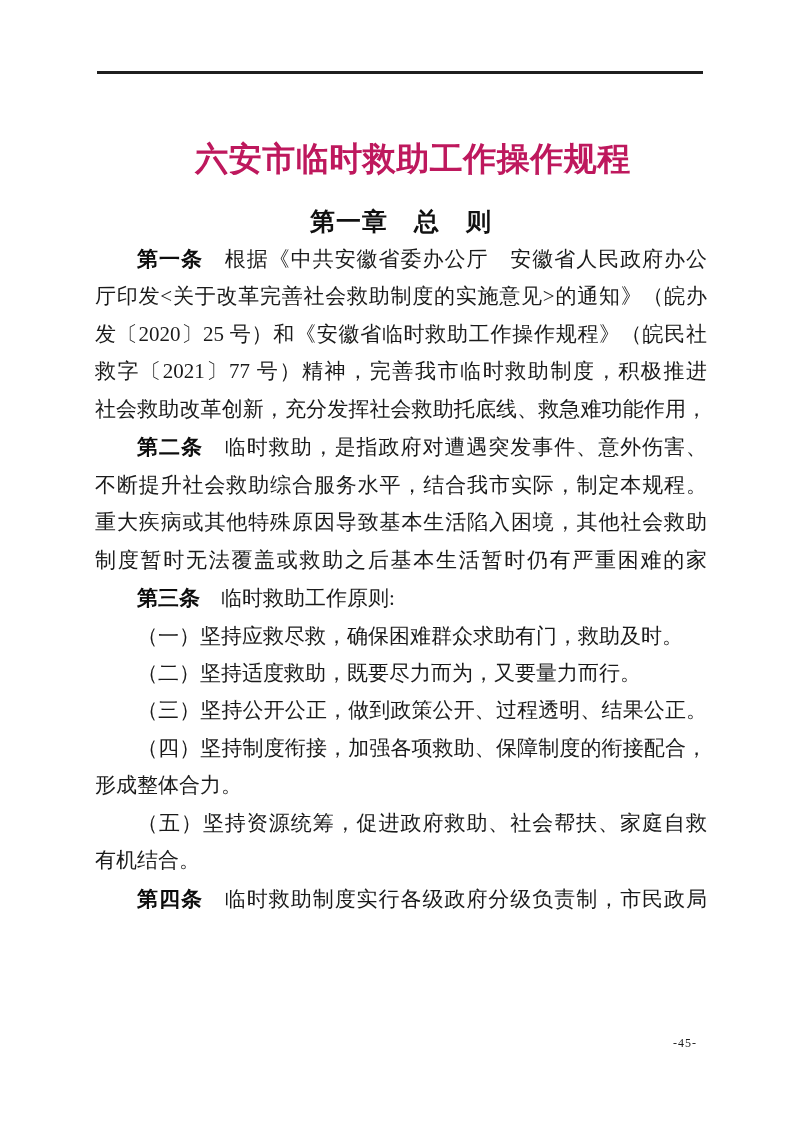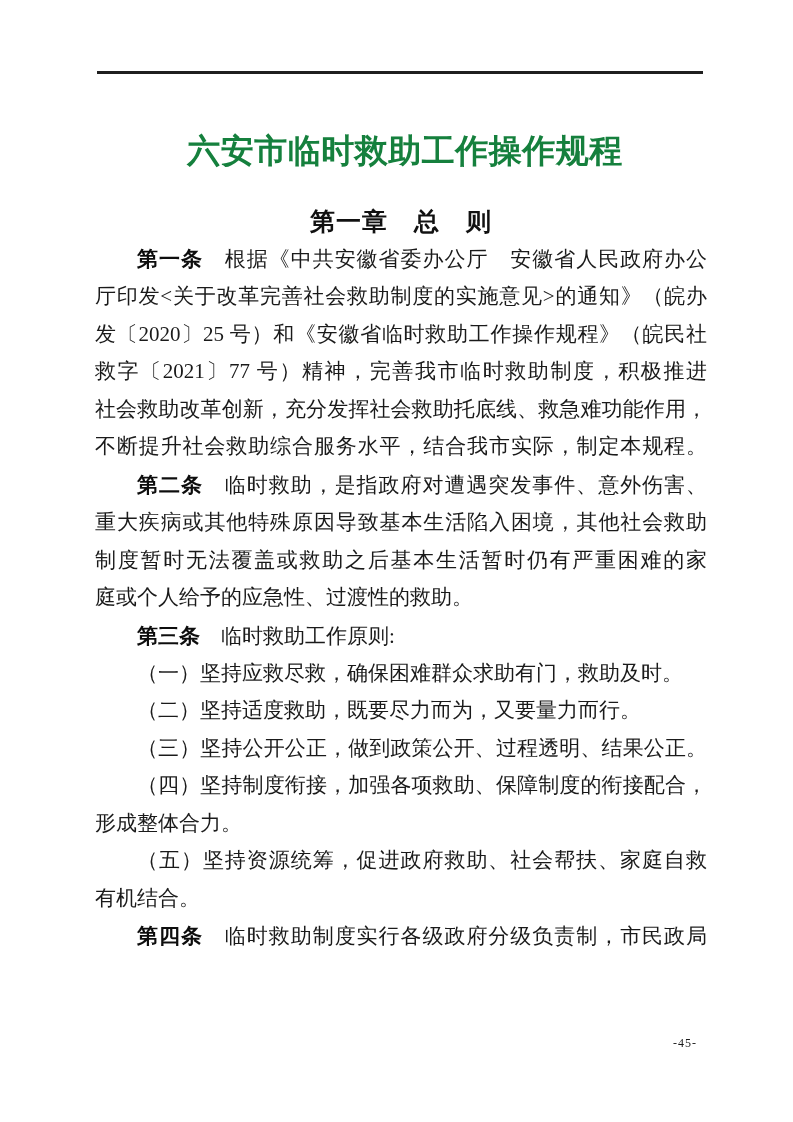--- a/index.html
+++ b/index.html
@@ -18,27 +18,27 @@
     top: 71px;
     width: 606px;
     height: 3px;
     background: #1f1f1f;
   }
   .doc-title {
     position: absolute;
     left: 95px;
     top: 127px;
     width: 612px;
-    margin: 4px;
+    margin: 12px;
     text-align: center;
     font-size: 33px;
     line-height: 40px;
     font-weight: bold;
     letter-spacing: 0.5px;
-    color: #15803d;
+    color: #be185d;
     font-family: "Liberation Serif", "DejaVu Serif", serif;
   }
   .chapter-heading {
     position: absolute;
     left: 95px;
     top: 208px;
     width: 612px;
     margin: 0;
     text-align: center;
     font-size: 25px;
@@ -89,25 +89,24 @@
 <div class="page">
   <div class="top-rule"></div>
   <h1 class="doc-title">六安市临时救助工作操作规程</h1>
   <h2 class="chapter-heading">第一章　总　则</h2>
   <div class="doc-body" id="body-lines">
       <div class="line indent"><b class="lead">第一条</b><span>　根据《中共安徽省委办公厅　安徽省人民政府办公</span></div>
       <div class="line"><span>厅印发&lt;关于改革完善社会救助制度的实施意见&gt;的通知》（皖办</span></div>
       <div class="line"><span>发〔2020〕25 号）和《安徽省临时救助工作操作规程》（皖民社</span></div>
       <div class="line"><span>救字〔2021〕77 号）精神，完善我市临时救助制度，积极推进</span></div>
       <div class="line"><span>社会救助改革创新，充分发挥社会救助托底线、救急难功能作用，</span></div>
+      <div class="line indent"><b class="lead">第二条</b><span>　临时救助，是指政府对遭遇突发事件、意外伤害、</span></div>
       <div class="line"><span>不断提升社会救助综合服务水平，结合我市实际，制定本规程。</span></div>
-      <div class="line indent"><b class="lead">第二条</b><span>　临时救助，是指政府对遭遇突发事件、意外伤害、</span></div>
       <div class="line"><span>重大疾病或其他特殊原因导致基本生活陷入困境，其他社会救助</span></div>
       <div class="line"><span>制度暂时无法覆盖或救助之后基本生活暂时仍有严重困难的家</span></div>
-      <div class="line end"><span>庭或个人给予的应急性、过渡性的救助。</span></div>
       <div class="line indent end"><b class="lead">第三条</b><span>　临时救助工作原则:</span></div>
       <div class="line indent end"><span>（一）坚持应救尽救，确保困难群众求助有门，救助及时。</span></div>
       <div class="line indent end"><span>（二）坚持适度救助，既要尽力而为，又要量力而行。</span></div>
       <div class="line indent"><span>（三）坚持公开公正，做到政策公开、过程透明、结果公正。</span></div>
       <div class="line indent"><span>（四）坚持制度衔接，加强各项救助、保障制度的衔接配合，</span></div>
       <div class="line end"><span>形成整体合力。</span></div>
       <div class="line indent"><span>（五）坚持资源统筹，促进政府救助、社会帮扶、家庭自救</span></div>
       <div class="line end"><span>有机结合。</span></div>
       <div class="line indent"><b class="lead">第四条</b><span>　临时救助制度实行各级政府分级负责制，市民政局</span></div>
     </div>

